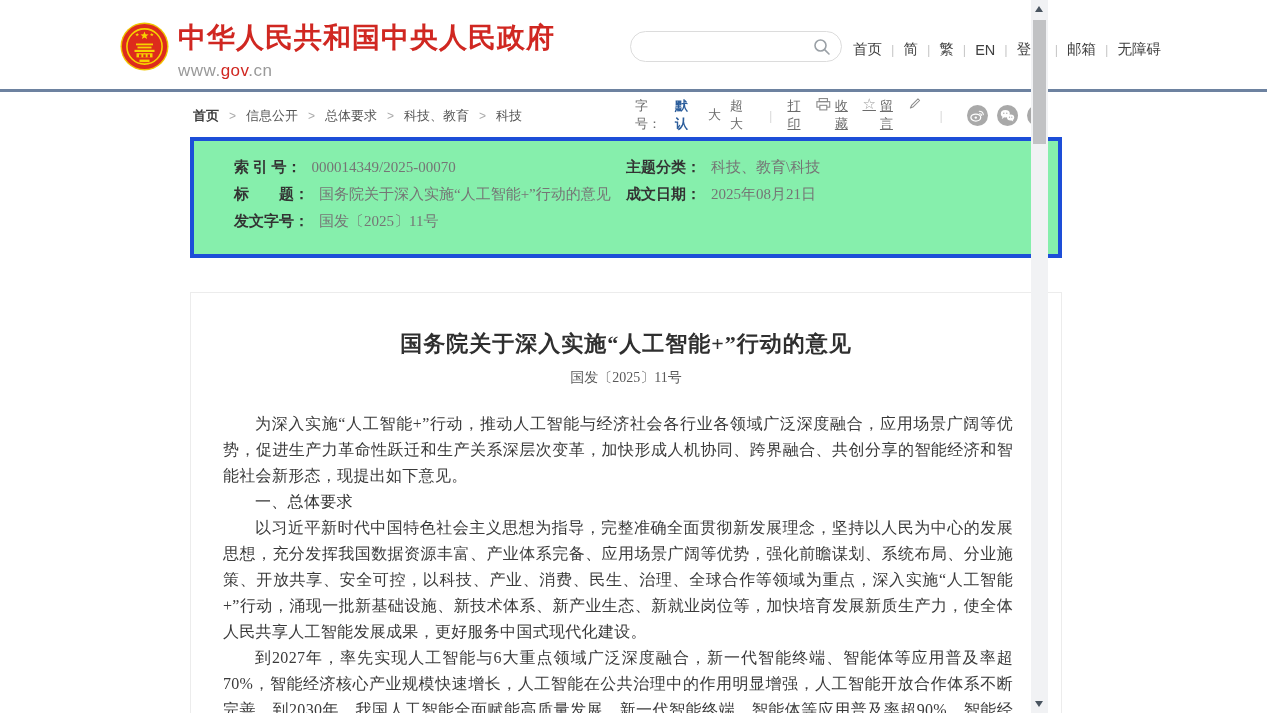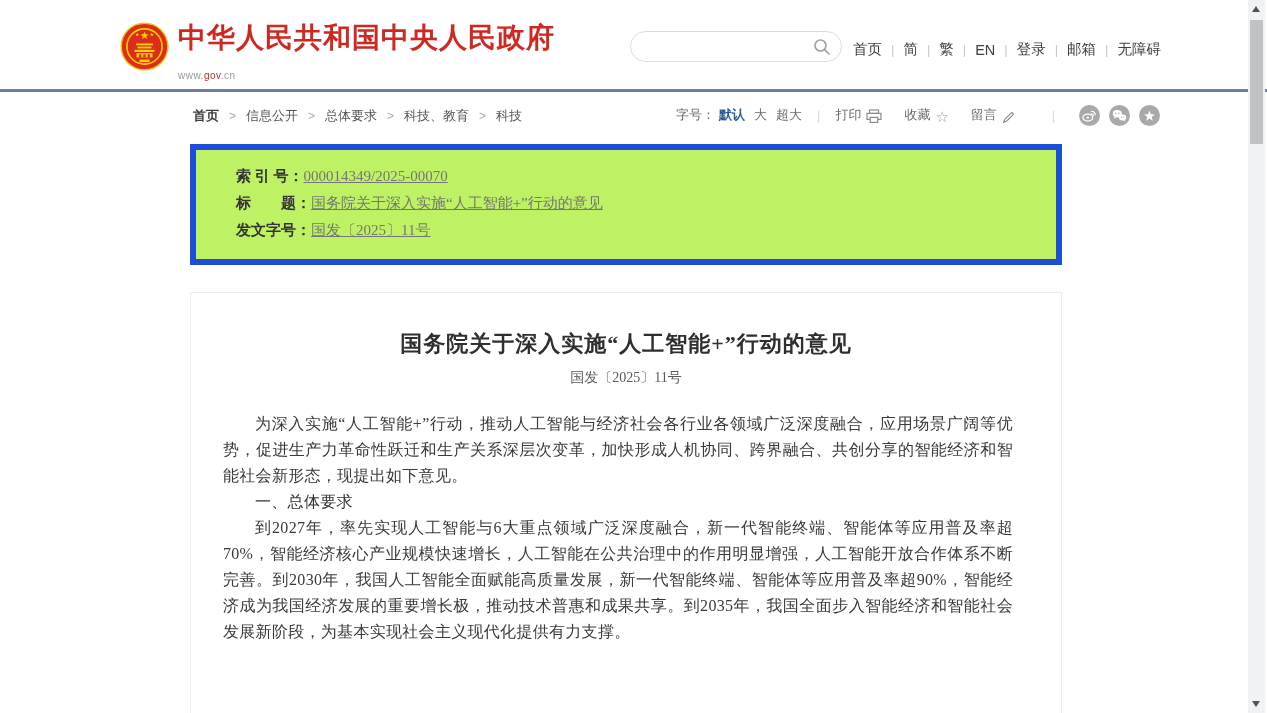--- a/index.html
+++ b/index.html
@@ -1,27 +1,27 @@
 <!DOCTYPE html>
 <html><head>
 <meta charset="utf-8">
 <style>
   * { margin:0; padding:0; box-sizing:border-box; }
   html,body { width:1267px; height:713px; overflow:hidden; background:#fff;
     font-family:"Liberation Sans","DejaVu Sans",sans-serif; }
-  .stage { position:relative; width:1265px; height:713px; background:#fff; }
+  .stage { position:relative; width:1048px; height:713px; background:#fff; }
 
   
   .site-header { position:absolute; left:0; top:0; width:1250px; height:89px; background:#fff; }
   .logo-wrap { position:absolute; left:120px; top:22px; display:flex; align-items:flex-start; cursor:pointer; }
   .emblem { width:49px; height:49px; }
   .logo-text { margin-left:9px; }
   .site-title { font-family:"Liberation Serif","DejaVu Serif",serif; font-weight:bold;
     font-size:28px; color:#d02721; letter-spacing:1px; line-height:32px; }
-  .site-url { font-size:10px; color:#9a9a9a; margin-top:16px; letter-spacing:0.5px; }
+  .site-url { font-size:17px; color:#9a9a9a; margin-top:7px; letter-spacing:0.5px; }
   .site-url .gov { color:#d02721; }
 
   .search-box { position:absolute; left:630px; top:31px; width:212px; height:31px;
     border:1px solid #dcdcdc; border-radius:16px; background:#fff; }
   .search-input { position:absolute; left:14px; top:1px; width:160px; height:27px; border:none;
     outline:none; font-size:14px; color:#333; background:transparent; }
   .search-btn { position:absolute; right:10px; top:6px; width:18px; height:18px; cursor:pointer; background:none; border:none; }
 
   .top-nav { position:absolute; left:853px; top:40px; display:flex; align-items:center;
     font-size:14.5px; color:#3f3f3f; white-space:nowrap; }
@@ -32,41 +32,41 @@
 
   
   .crumb-row { position:absolute; left:193px; top:107px; display:flex; align-items:center;
     font-size:13px; color:#555; }
   .crumb-row .crumb { cursor:pointer; }
   .crumb-row .crumb.first { color:#3c3c3c; font-weight:bold; }
   .crumb-row .gt { color:#aaa; margin:0 10px; font-size:12px; }
 
   .tools-row { position:absolute; left:635px; top:103px; display:flex; align-items:center;
     font-size:13px; color:#6b6b6b; height:24px; }
-  .tools-row .fs-label { color:#6b6b6b;margin-left:41px; }
+  .tools-row .fs-label { color:#6b6b6b; }
   .tools-row .fs-default { color:#2b5d9b; font-weight:bold; margin-left:4px; cursor:pointer; }
   .tools-row .fs-opt { margin-left:9px; cursor:pointer; }
   .tools-row .bar { color:#dcdcdc; margin:0 15px; }
-  .tool-btn { display:flex; align-items:flex-end; cursor:pointer; margin-right:22px; }
+  .tool-btn { display:flex; align-items:flex-start; cursor:pointer; margin-right:4px;text-decoration:underline; }
   .tool-btn:last-of-type { margin-right:0; }
   .tool-btn .t-label { margin-right:5px; }
   .star-glyph { font-size:15px; color:#9a9a9a; line-height:14px; }
   .share-icons { display:flex; align-items:center; }
   .share-icons .sicon { width:21px; height:21px; margin-left:9px; cursor:pointer; }
 
   
-  .meta-box { position:absolute; left:190px; top:144px; width:872px; height:121px;
-    border:6px solid #1d4ed8; background:#bef264; }
+  .meta-box { position:absolute; left:190px; top:137px; width:872px; height:121px;
+    border:4px solid #1d4ed8; background:#86efac; }
   .meta-col { position:absolute; top:13px; }
   .meta-col.left { left:40px; }
   .meta-col.right { left:432px; }
   .meta-row { height:27px; display:flex; align-items:center;
     font-family:"Liberation Serif","DejaVu Serif",serif; font-size:15px; }
   .meta-label { font-weight:bold; color:#333; white-space:pre; }
-  .meta-value { color:#757575; white-space:pre;text-decoration:underline; }
+  .meta-value { color:#757575; margin-left:10px; white-space:pre; }
 
   
   .doc-box { position:absolute; left:190px; top:292px; width:872px; height:500px;
     border:1px solid #ececec; border-bottom:none; background:#fff; overflow:hidden; }
   .doc-title { margin-top:36px; text-align:center; font-family:"Liberation Serif","DejaVu Serif",serif;
     font-weight:bold; font-size:22px; color:#2f2f2f; letter-spacing:1px; }
   .doc-number { margin-top:10px; text-align:center; font-family:"Liberation Serif","DejaVu Serif",serif;
     font-size:14px; color:#595959; }
   .doc-body { margin:24px 48px 0 32px; font-family:"Liberation Serif","DejaVu Serif",serif;
     font-size:16px; color:#3a3a3a; line-height:26px; text-align:justify; letter-spacing:0.3px; }
@@ -217,30 +217,39 @@
       <div class="meta-row">
         <span class="meta-label">标　　题：</span>
         <span class="meta-value">国务院关于深入实施“人工智能+”行动的意见</span>
       </div>
       <div class="meta-row">
         <span class="meta-label">发文字号：</span>
         <span class="meta-value">国发〔2025〕11号</span>
       </div>
     </div>
     <div class="meta-col right">
+      <div class="meta-row">
+        <span class="meta-label">主题分类：</span>
+        <span class="meta-value">科技、教育\科技</span>
+      </div>
+      <div class="meta-row">
+        <span class="meta-label">成文日期：</span>
+        <span class="meta-value">2025年08月21日</span>
+      </div>
       <div class="meta-row"></div>
     </div>
   </div>
 
   <div class="doc-box">
     <div class="doc-title">国务院关于深入实施“人工智能+”行动的意见</div>
     <div class="doc-number">国发〔2025〕11号</div>
     <div class="doc-body">
       <p class="indent">为深入实施“人工智能+”行动，推动人工智能与经济社会各行业各领域广泛深度融合，应用场景广阔等优势，促进生产力革命性跃迁和生产关系深层次变革，加快形成人机协同、跨界融合、共创分享的智能经济和智能社会新形态，现提出如下意见。</p>
       <p class="heading">一、总体要求</p>
+      <p class="indent">以习近平新时代中国特色社会主义思想为指导，完整准确全面贯彻新发展理念，坚持以人民为中心的发展思想，充分发挥我国数据资源丰富、产业体系完备、应用场景广阔等优势，强化前瞻谋划、系统布局、分业施策、开放共享、安全可控，以科技、产业、消费、民生、治理、全球合作等领域为重点，深入实施“人工智能+”行动，涌现一批新基础设施、新技术体系、新产业生态、新就业岗位等，加快培育发展新质生产力，使全体人民共享人工智能发展成果，更好服务中国式现代化建设。</p>
       <p class="indent">到2027年，率先实现人工智能与6大重点领域广泛深度融合，新一代智能终端、智能体等应用普及率超70%，智能经济核心产业规模快速增长，人工智能在公共治理中的作用明显增强，人工智能开放合作体系不断完善。到2030年，我国人工智能全面赋能高质量发展，新一代智能终端、智能体等应用普及率超90%，智能经济成为我国经济发展的重要增长极，推动技术普惠和成果共享。到2035年，我国全面步入智能经济和智能社会发展新阶段，为基本实现社会主义现代化提供有力支撑。</p>
     </div>
   </div>
 
   <div class="scrollbar">
     <div class="sb-arrow up"></div>
     <div class="scroll-thumb"></div>
     <div class="sb-arrow down"></div>
   </div>
 

